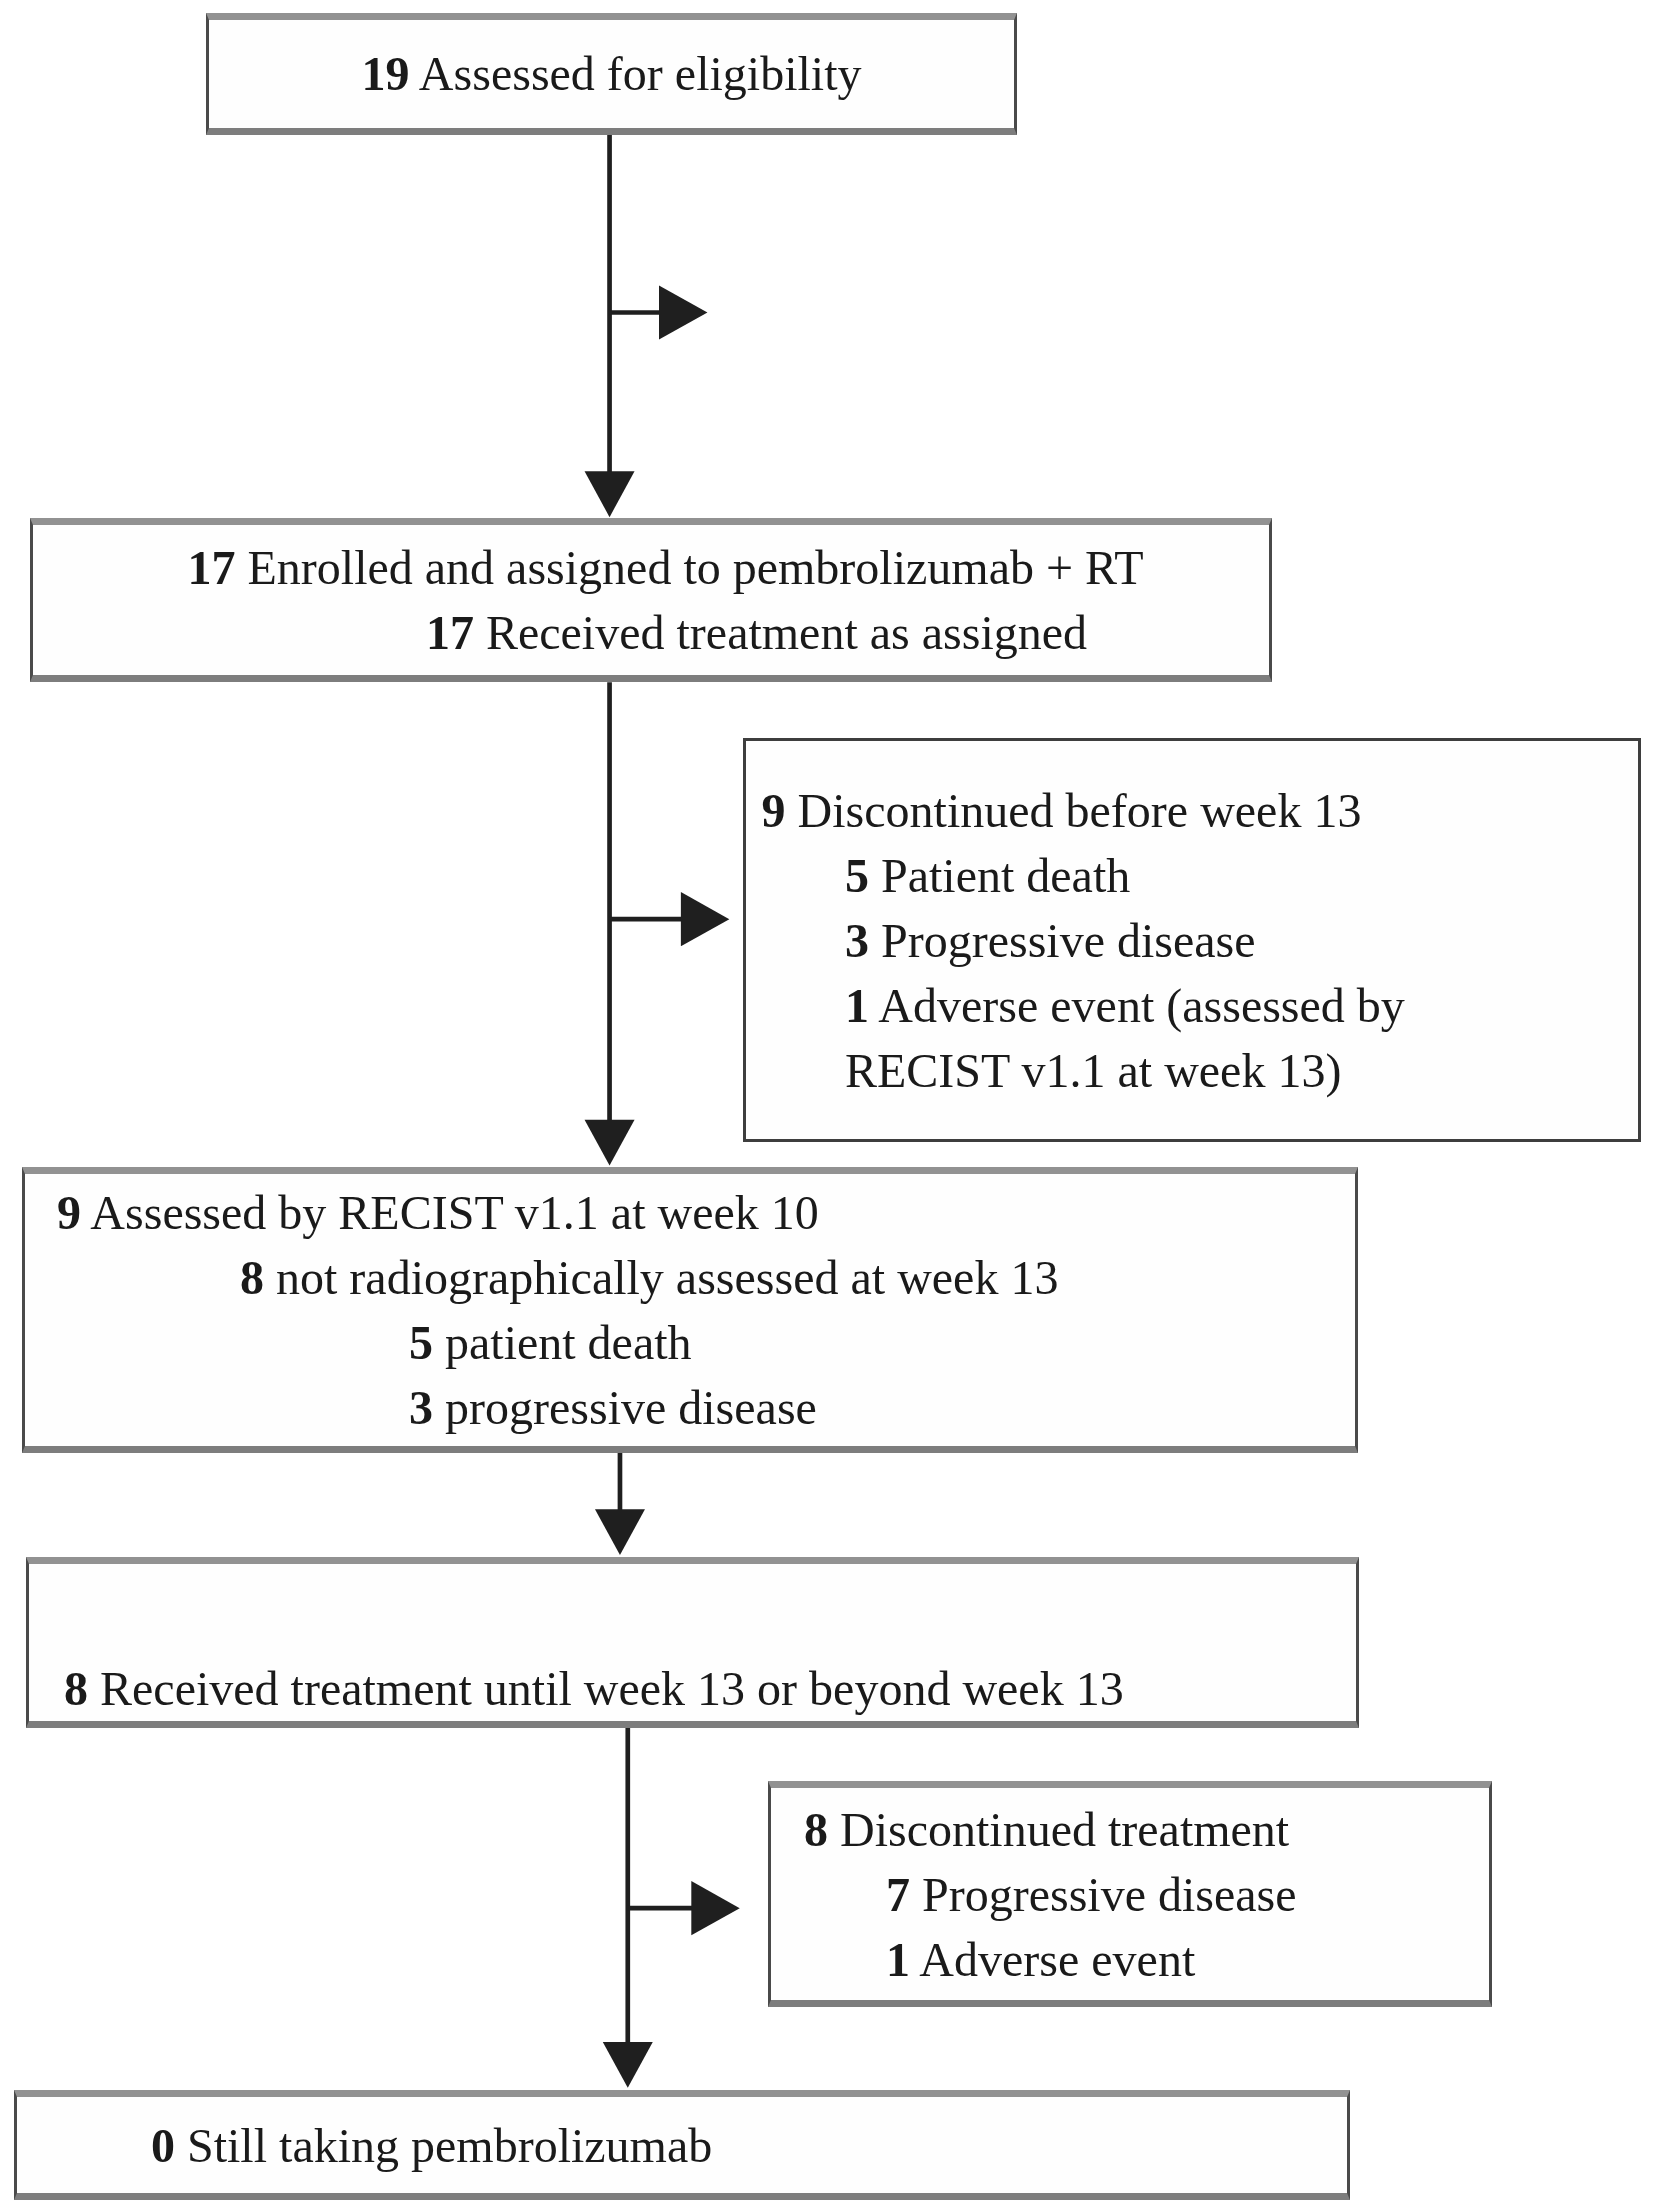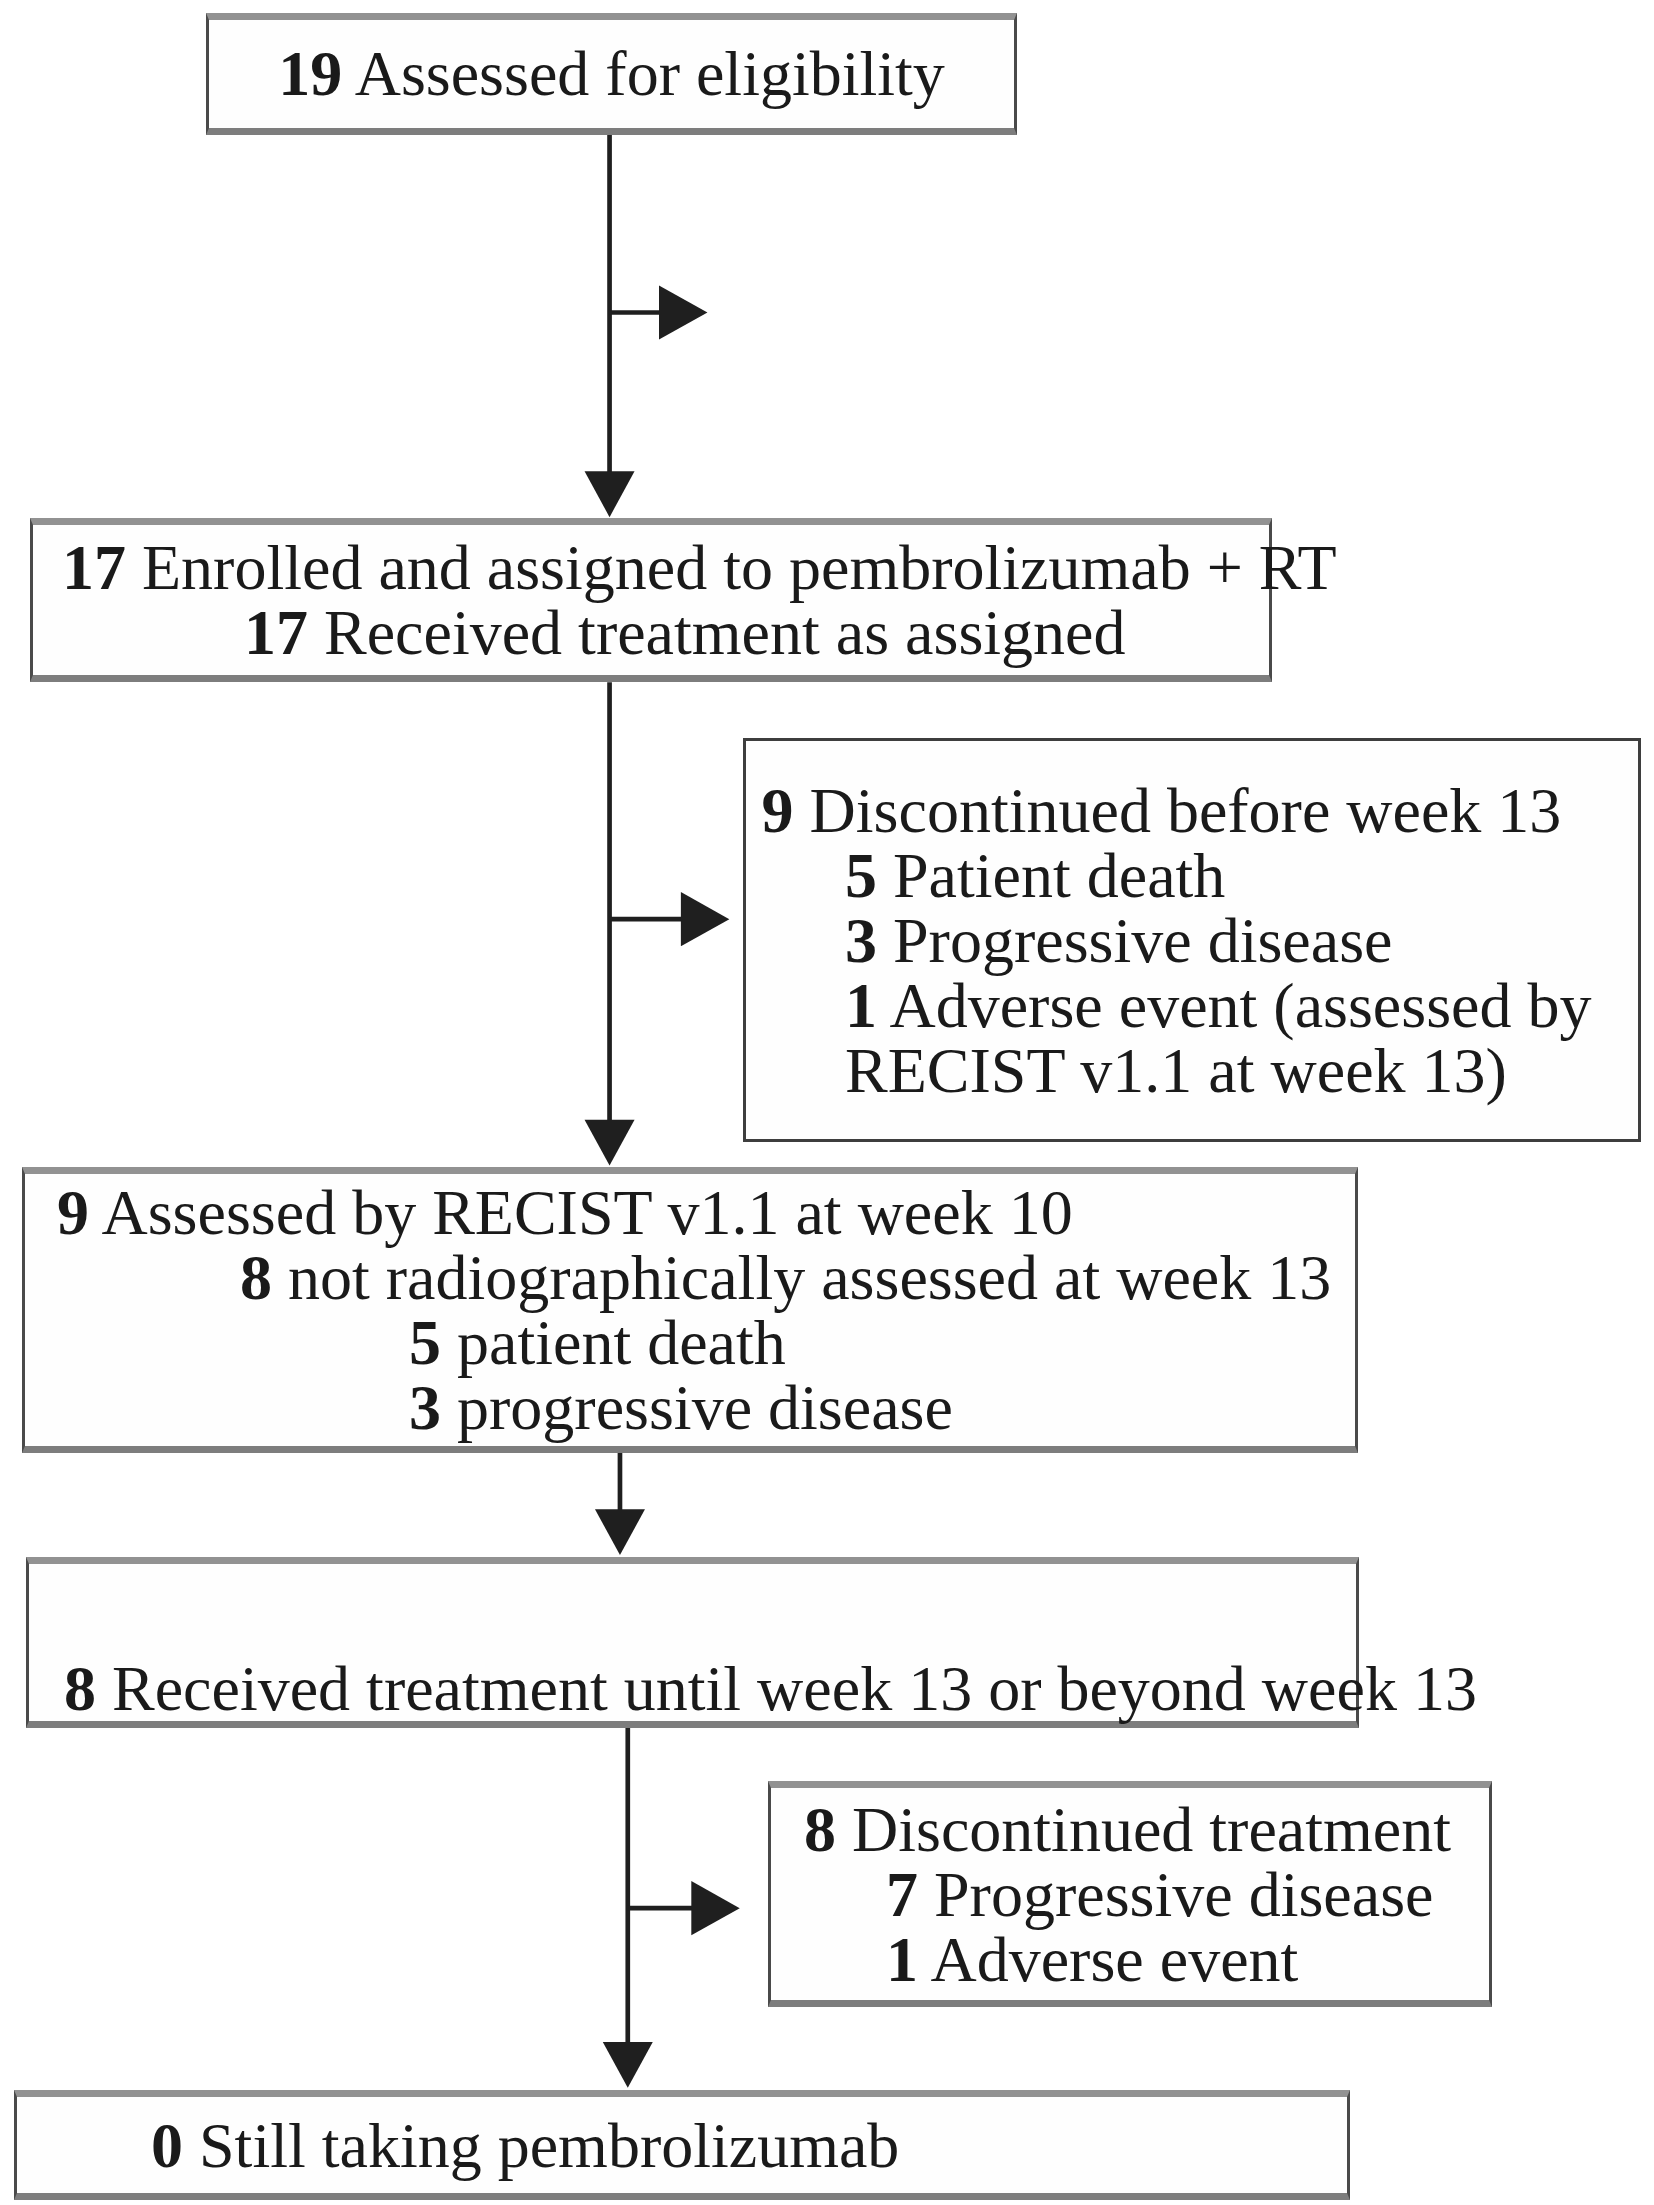--- a/index.html
+++ b/index.html
@@ -24,21 +24,21 @@
     border-bottom:7.3px solid #7d7d7d;
     display:flex;
     flex-direction:column;
     justify-content:center;
   }
   .box.plain{
     border:3.6px solid #3e3e3e;
   }
   .line{
     margin:0;
-    font-size:64px;
+    font-size:48px;
     line-height:65px;
     white-space:nowrap;
   }
   .line b{font-weight:bold;}
   
   #box-eligibility{text-align:center;}
   #box-excluded .line{padding-left:43px;}
   #box-excluded .line.ind1{padding-left:95px;}
   #box-enrolled .line{padding-left:29px;}
   #box-enrolled .line.ind1{padding-left:211px;}
@@ -79,21 +79,21 @@
 
     <line x1="1205" y1="3664" x2="1330" y2="3664" stroke="#1f1f1f" stroke-width="9"></line>
     <polygon points="1420,3664 1327,3612 1327,3716" fill="#1f1f1f"></polygon>
   </svg>
 
   <div class="box" id="box-eligibility" style="left:206px;top:12.5px;width:811px;height:122px;">
     <p class="line"><b>19</b><span> Assessed for eligibility</span></p>
   </div>
 
 
-  <div class="box" id="box-enrolled" style="left:30px;top:518px;width:1242px;height:164px;">
+  <div class="box" id="box-enrolled" style="left:30px;top:518px;width:1242px;height:164px;text-align:center;">
     <p class="line"><b>17</b><span> Enrolled and assigned to pembrolizumab + RT</span></p>
     <p class="line ind1"><b>17</b><span> Received treatment as assigned</span></p>
   </div>
 
   <div class="box plain" id="box-disc13" style="left:743px;top:738px;width:898px;height:404px;">
     <p class="line"><b>9</b><span> Discontinued before week 13</span></p>
     <p class="line ind1"><b>5</b><span> Patient death</span></p>
     <p class="line ind1"><b>3</b><span> Progressive disease</span></p>
     <p class="line ind1"><b>1</b><span> Adverse event (assessed by</span></p>
     <p class="line ind1"><b></b><span>RECIST v1.1 at week 13)</span></p>

